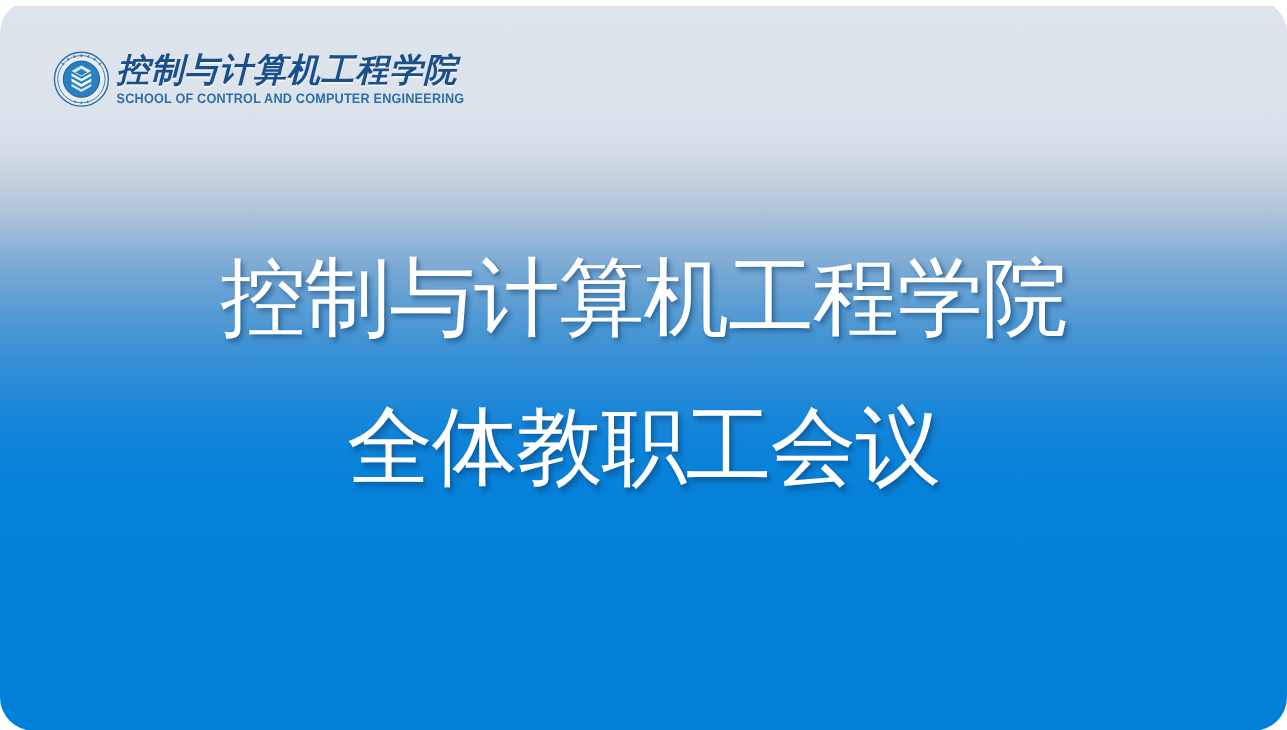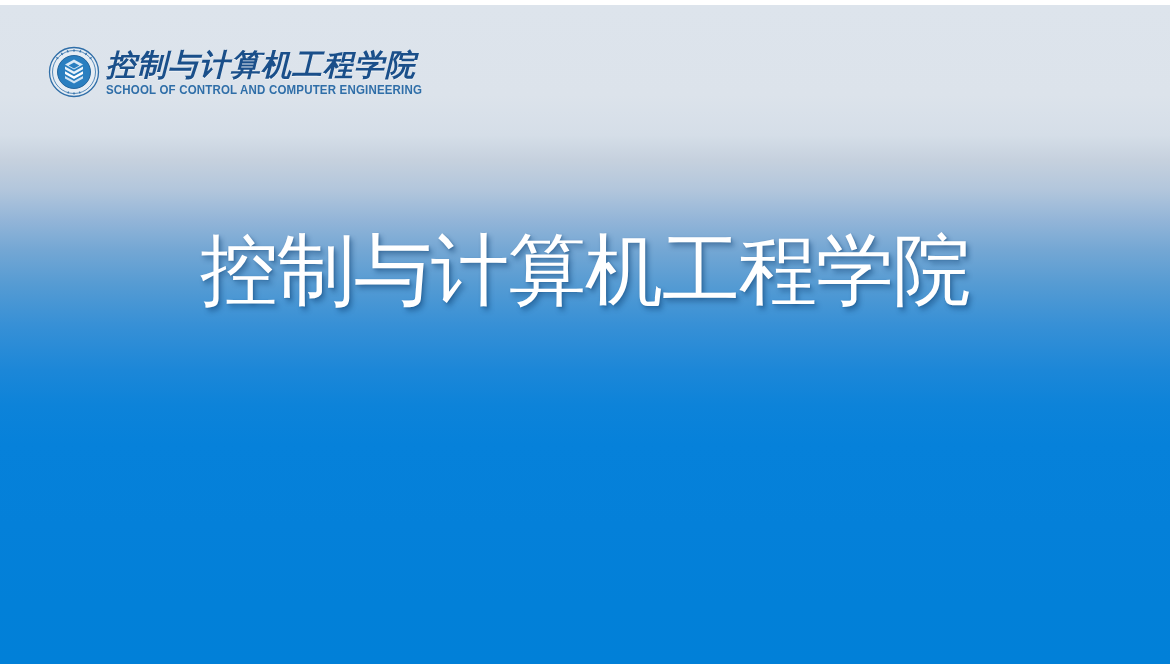--- a/index.html
+++ b/index.html
@@ -10,20 +10,21 @@
   body {
     font-family: "Liberation Serif", "DejaVu Serif", serif;
   }
 
   .slide {
     position: relative;
     width: 1170px;
     height: 664px;
     overflow: hidden;
     background: #ffffff;
+    border-radius: 30px;
   }
 
   
   .top-strip {
     position: absolute;
     left: 0; top: 0;
     width: 1170px;
     height: 5px;
     background: #ffffff;
     z-index: 5;
@@ -200,16 +201,17 @@
 
     <div class="logo-text">
       <div class="logo-cn">控制与计算机工程学院</div>
       <div class="logo-en">SCHOOL OF CONTROL AND COMPUTER ENGINEERING</div>
     </div>
 
   </div>
 
   <div class="title-wrap">
     <div class="title-line title-line-1">控制与计算机工程学院</div>
+    <div class="title-line title-line-2">全体教职工会议</div>
   </div>
 
 
 </div>
 
 </body></html>

